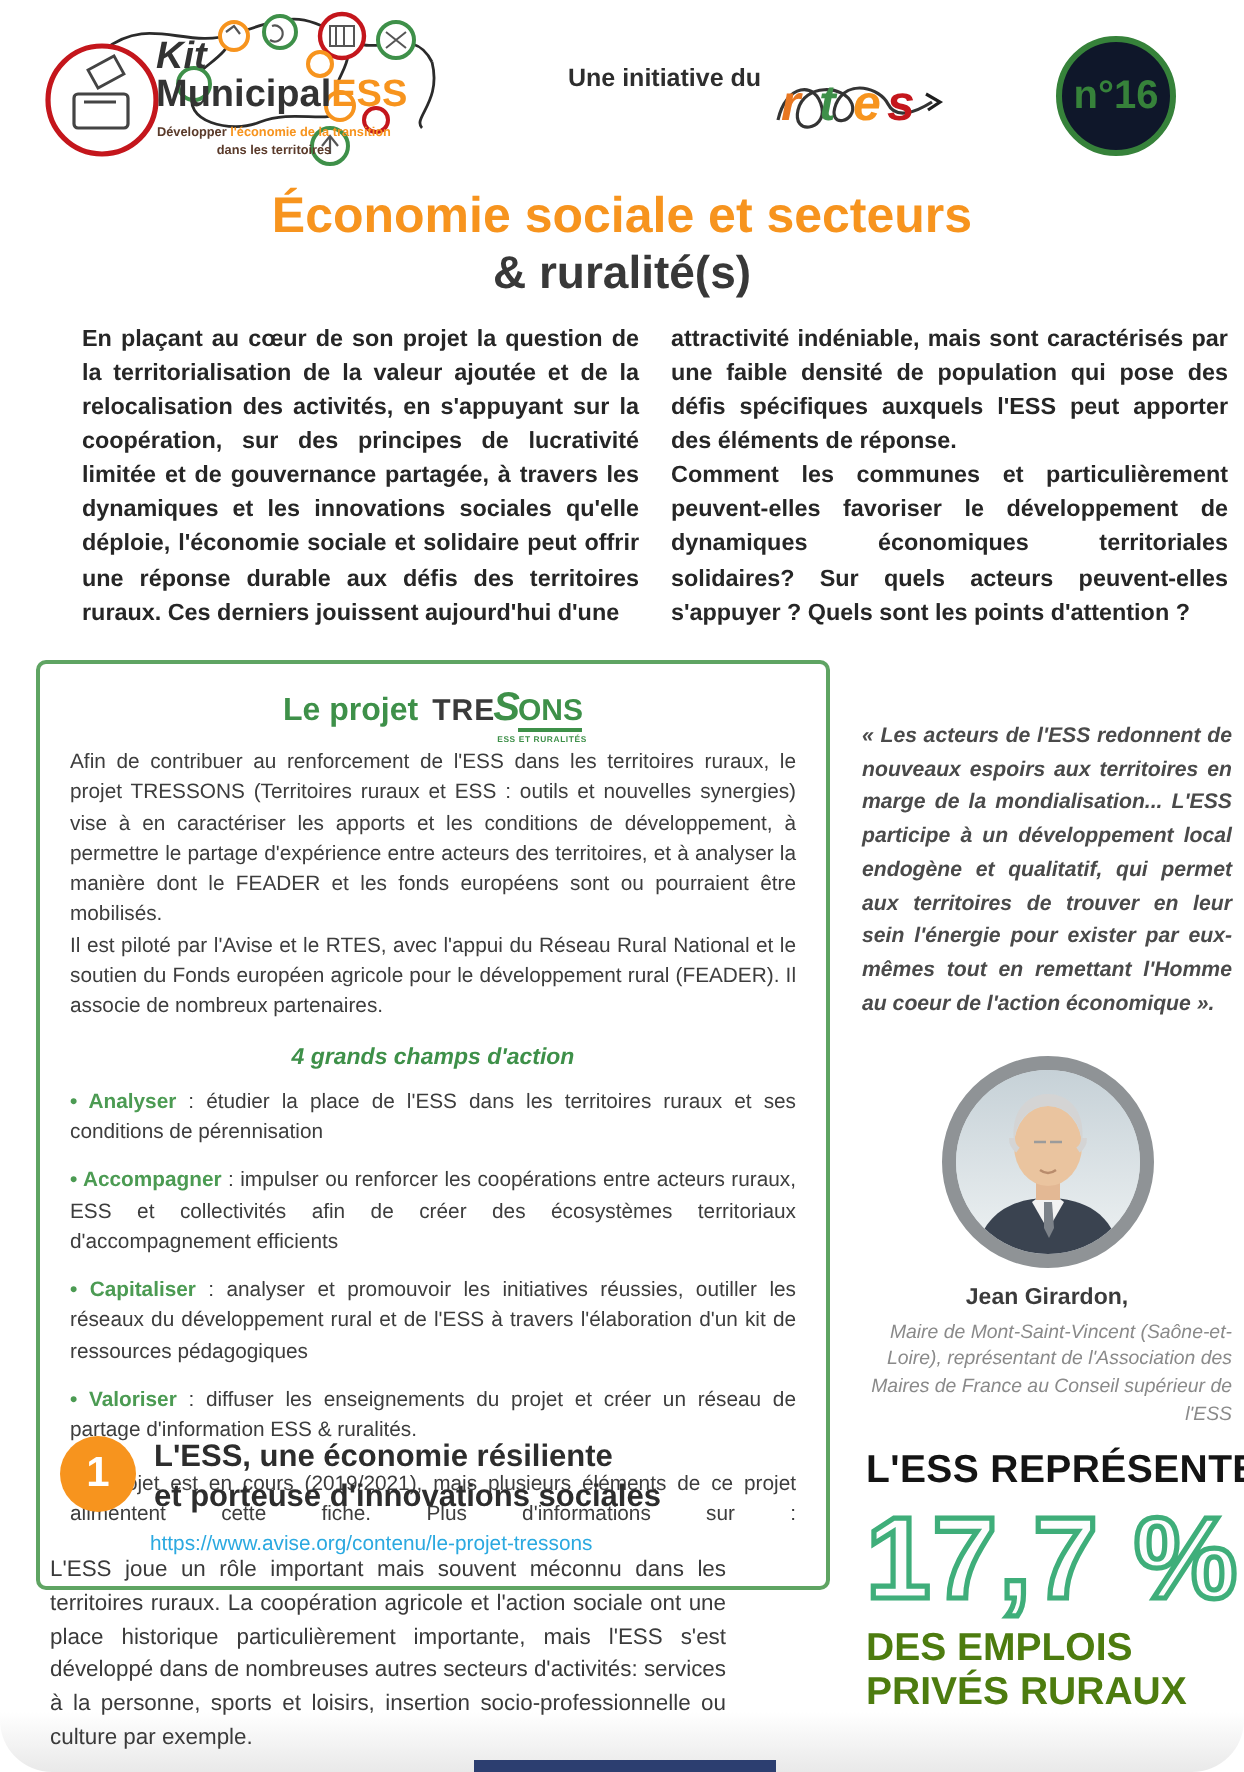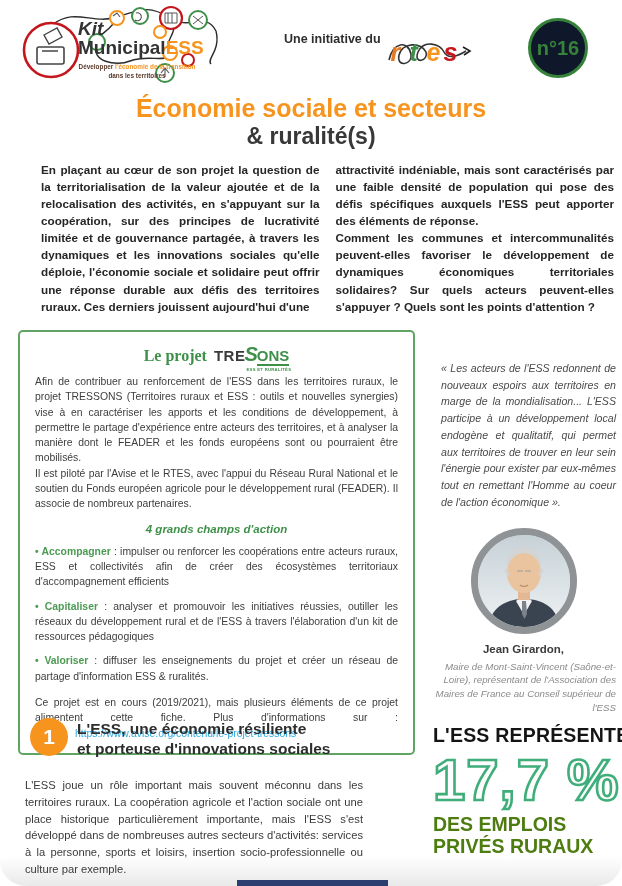--- a/index.html
+++ b/index.html
@@ -38,36 +38,36 @@
 
   
   .intro { position:absolute; left:25px; top:161px; width:573px; display:flex; gap:16px;margin-left:16px; }
   .intro-col { width:281px; font-size:11.7px; font-weight:bold; color:#262626; text-align:justify; line-height:1.46; }
   .intro-col p { margin:0; }
 
   
   .project-box { position:absolute; left:18px; top:330px; width:397px;
     border:2px solid #5FA463; border-radius:5px; padding:8px 15px 12px; background:#fff; }
   .box-title { text-align:center; margin:3px 0 8px; white-space:nowrap; }
-  .box-title-prefix { font-size:16px; font-weight:bold; color:#3E9049; margin-right:7px;font-family:Liberation Serif, serif; }
+  .box-title-prefix { font-size:16px; font-weight:bold; color:#3E9049; margin-right:7px; }
   .tressons { display:inline-block; position:relative; vertical-align:baseline; }
   .tres-tre { font-size:15px; font-weight:bold; color:#3a3a3a; letter-spacing:0.5px; }
   .tres-s   { font-size:20px; font-weight:bold; font-style:italic; color:#3E9049; margin:0 -1px; }
   .tres-ons { font-size:15px; font-weight:bold; color:#3E9049; border-bottom:2px solid #3E9049; }
   .tres-sub { position:absolute; right:-2px; bottom:-6px; font-size:4.2px; font-weight:bold; color:#3E9049; letter-spacing:0.3px; }
   .box-p { font-size:10.4px; color:#3d3d3d; text-align:justify; line-height:1.47; margin:0; }
   .fields-title { text-align:center; color:#3E9049; font-weight:bold; font-size:11.5px; margin:11px 0 9px;font-style:italic; }
   .bullet { font-size:10.4px; color:#3d3d3d; text-align:justify; line-height:1.47; margin:0 0 9px; }
   .bullet .blabel { color:#4C9B53; font-weight:bold; }
   .box-footer { font-size:10.4px; color:#3d3d3d; text-align:justify; line-height:1.47; margin-top:11px; }
   .box-link { color:#2BA9E0; cursor:pointer;padding-left:40px; }
 
   
   .sidebar { position:absolute; left:431px; top:360px; width:185px; }
-  .quote { font-style:italic; font-size:10.6px; font-weight:normal; color:#4a4a4a; text-align:justify; line-height:1.58;margin-left:10px; }
+  .quote { font-style:italic; font-size:10.6px; font-weight:bold; color:#4a4a4a; text-align:justify; line-height:1.58; }
   .portrait-wrap { width:106px; height:106px; margin:17px auto 9px; border-radius:50%;
     border:7px solid #8f9396; overflow:hidden; background:#d7dee1; }
   .portrait-wrap svg { display:block; }
   .person-name { text-align:center; font-weight:bold; font-size:11.5px; color:#3b3b3b; }
   .person-caption { text-align:right; font-style:italic; font-size:9.7px; color:#8a8a8a; line-height:1.42; margin-top:5px; }
 
   
   .sec1-circle { position:absolute; left:30px; top:718px; width:38px; height:38px; background:#F7941E;
     border-radius:50%; color:#ffffff; font-size:21px; font-weight:bold;
     display:flex; align-items:center; justify-content:center; }
@@ -145,31 +145,32 @@
     <div class="doc-title-l1">Économie sociale et secteurs</div>
     <div class="doc-title-l2">&amp; ruralité(s)</div>
   </div>
 
   <div class="intro">
     <div class="intro-col">
       <p>En plaçant au cœur de son projet la question de la territorialisation de la valeur ajoutée et de la relocalisation des activités, en s'appuyant sur la coopération, sur des principes de lucrativité limitée et de gouvernance partagée, à travers les dynamiques et les innovations sociales qu'elle déploie, l'économie sociale et solidaire peut offrir une réponse durable aux défis des territoires ruraux. Ces derniers jouissent aujourd'hui d'une</p>
     </div>
     <div class="intro-col">
       <p>attractivité indéniable, mais sont caractérisés par une faible densité de population qui pose des défis spécifiques auxquels l'ESS peut apporter des éléments de réponse.</p>
-      <p>Comment les communes et intercommunalités peuvent-elles favoriser le développement de dynamiques économiques territoriales solidaires? Sur quels acteurs peuvent-elles s'appuyer ? Quels sont les points d'attention ?</p>
+      <p>Comment les communes et particulièrement peuvent-elles favoriser le développement de dynamiques économiques territoriales solidaires? Sur quels acteurs peuvent-elles s'appuyer ? Quels sont les points d'attention ?</p>
     </div>
   </div>
 
   <div class="project-box">
     <div class="box-title">
       <span class="box-title-prefix">Le projet</span><span class="tressons"><span class="tres-tre">TRE</span><span class="tres-s">S</span><span class="tres-ons">ONS</span><span class="tres-sub">ESS ET RURALITÉS</span></span>
     </div>
     <p class="box-p">Afin de contribuer au renforcement de l'ESS dans les territoires ruraux, le projet TRESSONS (Territoires ruraux et ESS : outils et nouvelles synergies) vise à en caractériser les apports et les conditions de développement, à permettre le partage d'expérience entre acteurs des territoires, et à analyser la manière dont le FEADER et les fonds européens sont ou pourraient être mobilisés.</p>
     <p class="box-p">Il est piloté par l'Avise et le RTES, avec l'appui du Réseau Rural National et le soutien du Fonds européen agricole pour le développement rural (FEADER). Il associe de nombreux partenaires.</p>
     <div class="fields-title">4 grands champs d'action</div>
+    <p class="bullet"><span class="blabel">• Analyser</span><span> : étudier la place de l'ESS dans les territoires ruraux et ses conditions de pérennisation</span></p>
     <p class="bullet"><span class="blabel">• Accompagner</span><span> : impulser ou renforcer les coopérations entre acteurs ruraux, ESS et collectivités afin de créer des écosystèmes territoriaux d'accompagnement efficients</span></p>
     <p class="bullet"><span class="blabel">• Capitaliser</span><span> : analyser et promouvoir les initiatives réussies, outiller les réseaux du développement rural et de l'ESS à travers l'élaboration d'un kit de ressources pédagogiques</span></p>
     <p class="bullet"><span class="blabel">• Valoriser</span><span> : diffuser les enseignements du projet et créer un réseau de partage d'information ESS &amp; ruralités.</span></p>
     <p class="box-footer"><span>Ce projet est en cours (2019/2021), mais plusieurs éléments de ce projet alimentent cette fiche. Plus d'informations sur : </span><span class="box-link">https://www.avise.org/contenu/le-projet-tressons</span></p>
   </div>
 
   <div class="sidebar">
     <div class="quote">« Les acteurs de l'ESS redonnent de nouveaux espoirs aux territoires en marge de la mondialisation... L'ESS participe à un développement local endogène et qualitatif, qui permet aux territoires de trouver en leur sein l'énergie pour exister par eux-mêmes tout en remettant l'Homme au coeur de l'action économique ».</div>
     <div class="portrait-wrap">
       <svg width="92" height="92" viewBox="0 0 92 92">

